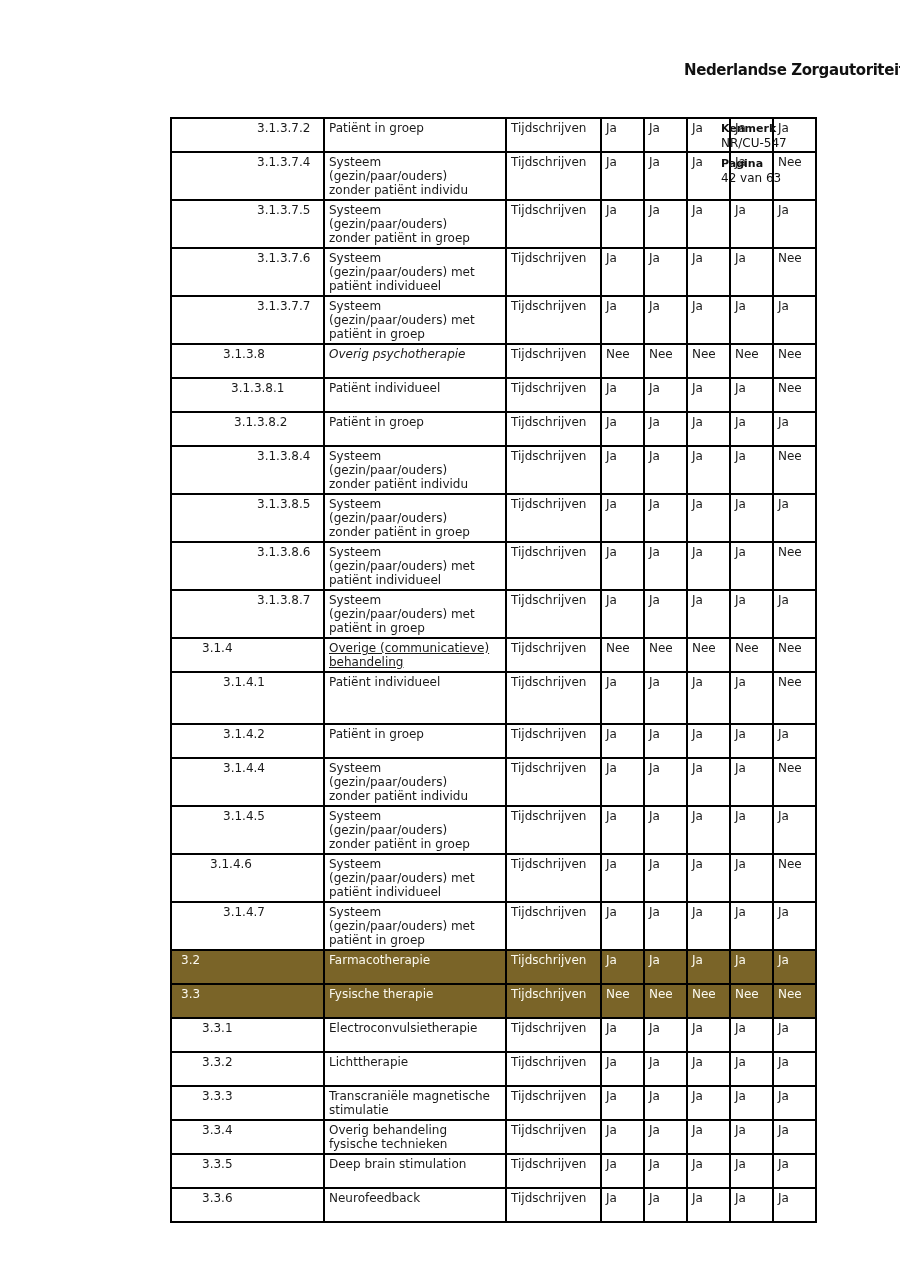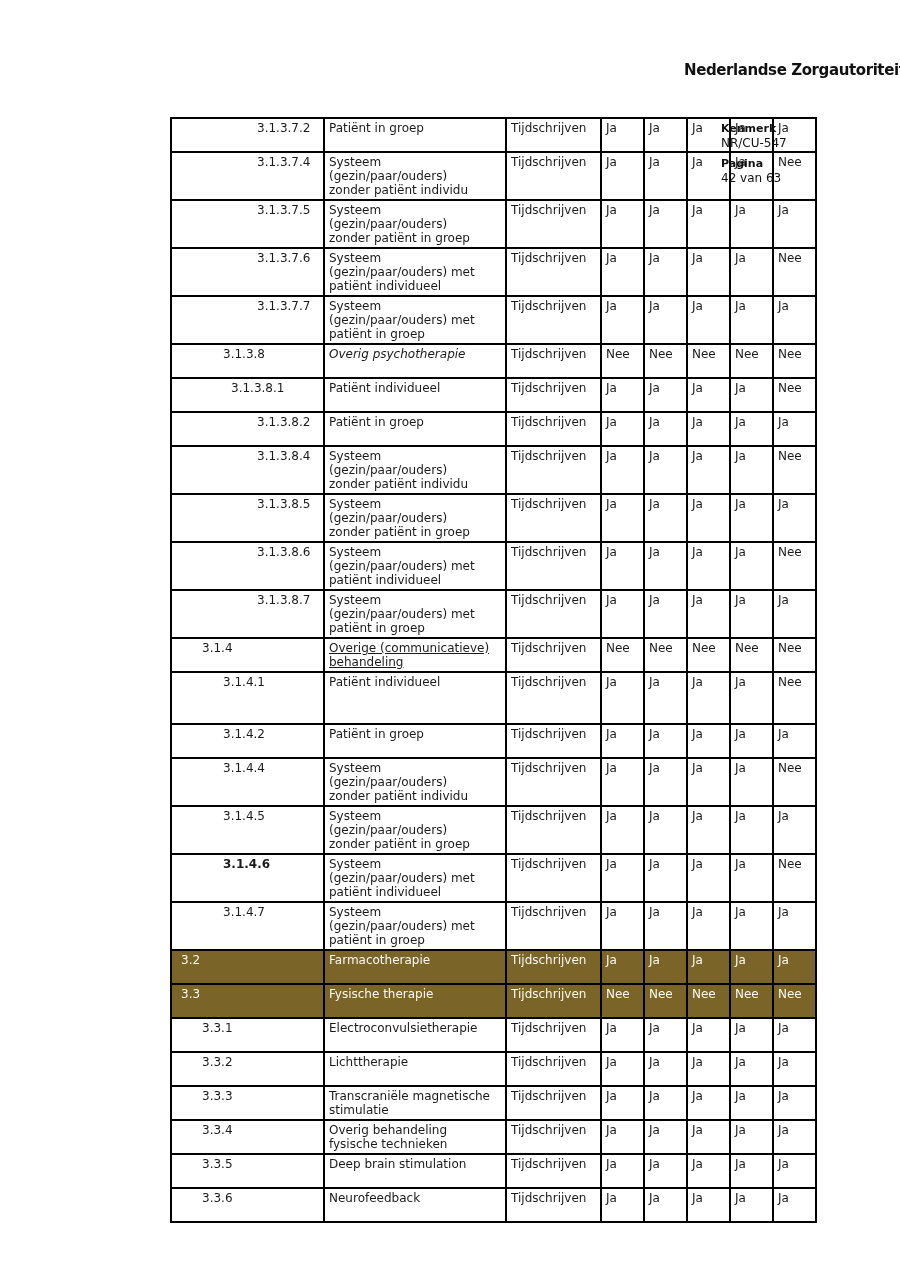--- a/index.html
+++ b/index.html
@@ -151,21 +151,21 @@
             <td class="code" style="padding-left: 59px;">3.1.3.8.1</td>
             <td class="desc normal">Patiënt individueel</td>
             <td class="reg">Tijdschrijven</td>
             <td class="val">Ja</td>
             <td class="val">Ja</td>
             <td class="val">Ja</td>
             <td class="val">Ja</td>
             <td class="val">Nee</td>
           </tr>
           <tr style="height: 34px;">
-            <td class="code" style="padding-left: 85px; margin-left: 16px;">3.1.3.8.2</td>
+            <td class="code" style="padding-left: 62px; margin-left: 16px;">3.1.3.8.2</td>
             <td class="desc normal">Patiënt in groep</td>
             <td class="reg">Tijdschrijven</td>
             <td class="val">Ja</td>
             <td class="val">Ja</td>
             <td class="val">Ja</td>
             <td class="val">Ja</td>
             <td class="val">Ja</td>
           </tr>
           <tr style="height: 46px;">
             <td class="code" style="padding-left: 85px;">3.1.3.8.4</td>
@@ -264,21 +264,21 @@
 (gezin/paar/ouders)
 zonder patiënt in groep</td>
             <td class="reg">Tijdschrijven</td>
             <td class="val">Ja</td>
             <td class="val">Ja</td>
             <td class="val">Ja</td>
             <td class="val">Ja</td>
             <td class="val">Ja</td>
           </tr>
           <tr style="height: 46px;">
-            <td class="code" style="padding-left: 51px; font-weight: bold;">3.1.4.6</td>
+            <td class="code" style="padding-left: 38px;">3.1.4.6</td>
             <td class="desc normal">Systeem
 (gezin/paar/ouders) met
 patiënt individueel</td>
             <td class="reg">Tijdschrijven</td>
             <td class="val">Ja</td>
             <td class="val">Ja</td>
             <td class="val">Ja</td>
             <td class="val">Ja</td>
             <td class="val">Nee</td>
           </tr>

